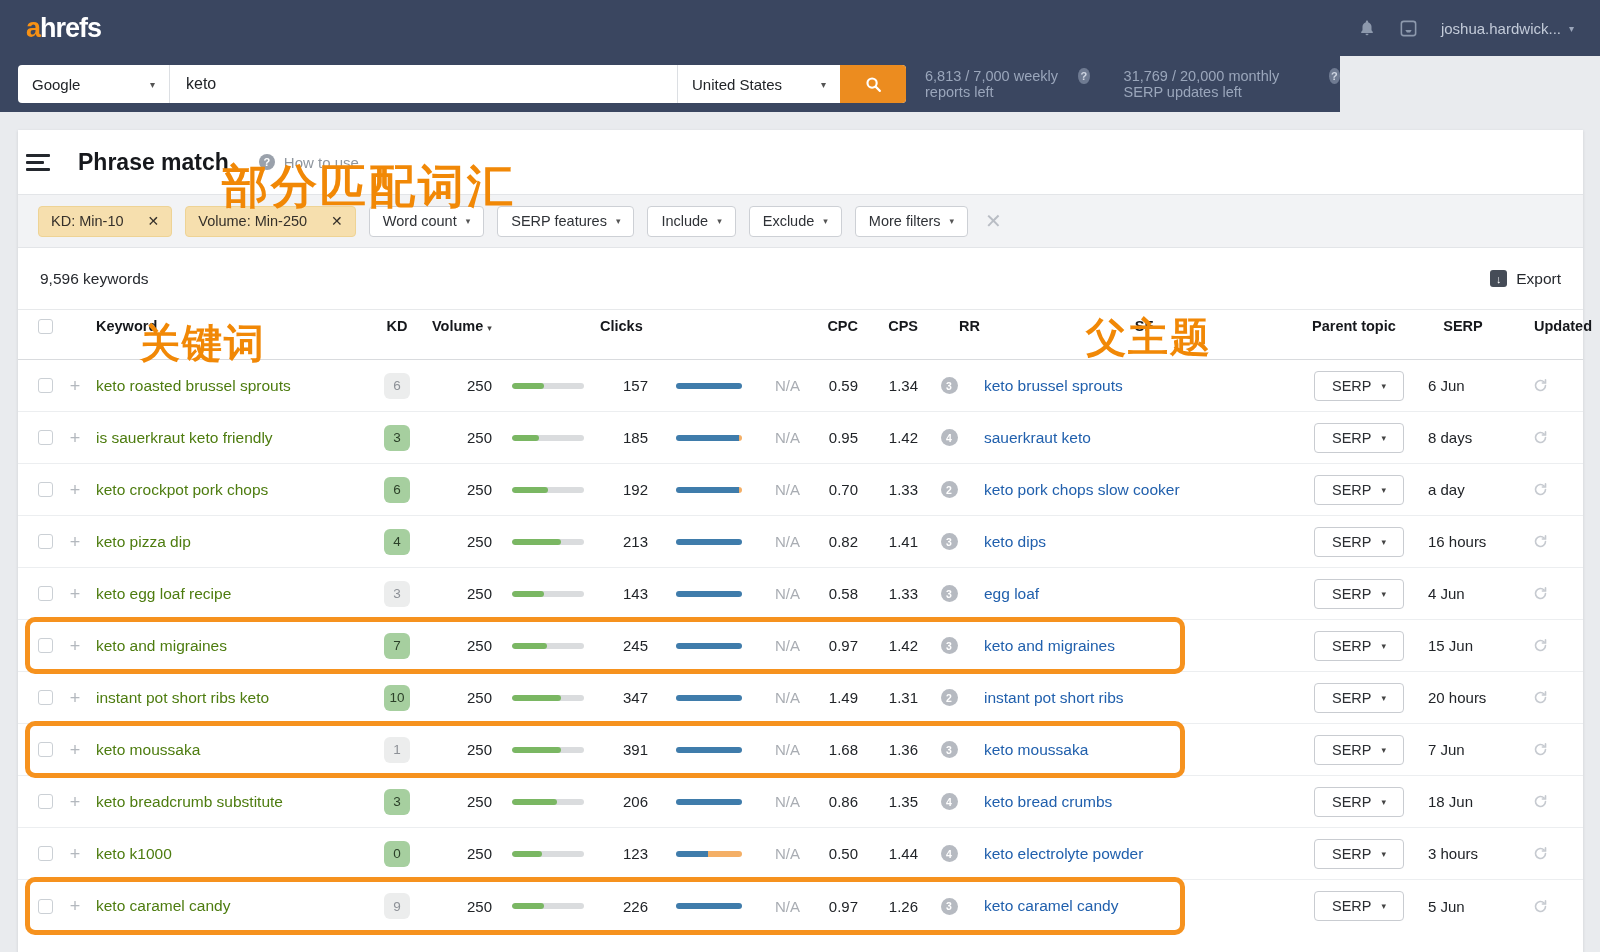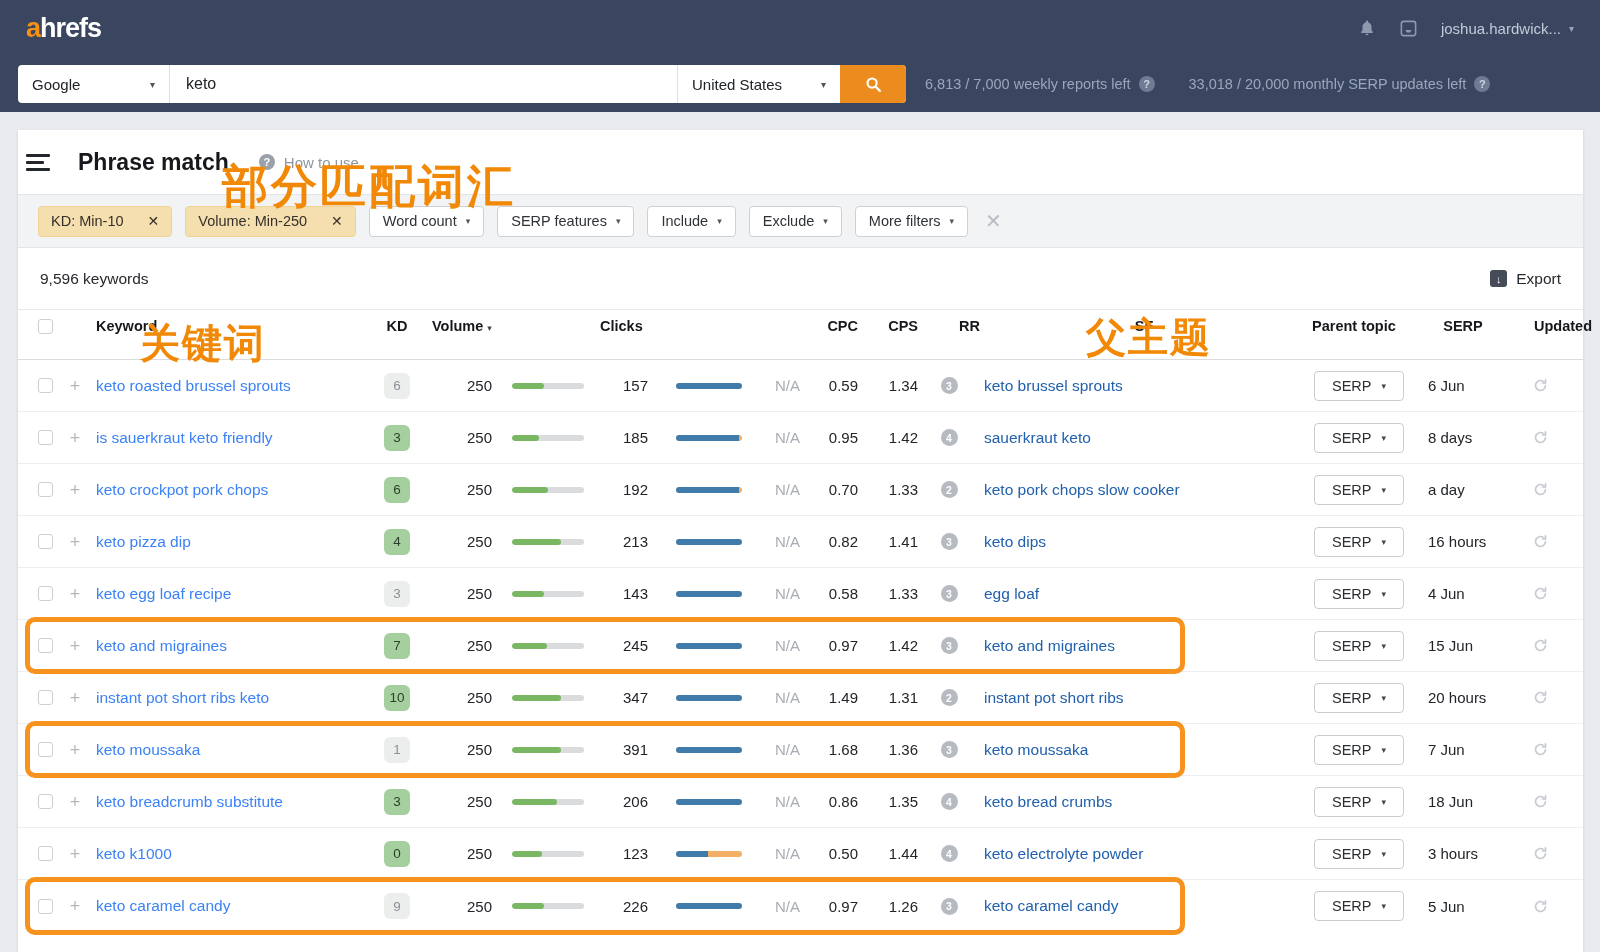--- a/index.html
+++ b/index.html
@@ -13,29 +13,29 @@
   .nav-items { display:flex; align-items:center; gap:30px; }
   .nav-item { color:#a9b4c8; font-size:15.5px; cursor:pointer; white-space:nowrap; }
   .nav-item.active { color:#ffffff; font-weight:700; }
   .nav-item .caret { font-size:10px; margin-left:5px; }
   .nav-right { margin-left:auto; display:flex; align-items:center; gap:22px; }
   .nav-ic { width:20px; height:20px; display:flex; align-items:center; justify-content:center; }
   .user { color:#c3cbd9; font-size:15px; display:flex; align-items:center; gap:8px; }
   .user .caret { font-size:10px; color:#9aa5ba; }
 
   
-  .search-row { position:absolute; top:56px; left:0; width:1600px; height:56px; background:#3a4660; display:flex; align-items:center; }
+  .search-row { position:absolute; top:56px; left:0; width:1340px; height:56px; background:#3a4660; display:flex; align-items:center; }
   .search-box { position:absolute; left:18px; top:9px; height:38px; width:888px; background:#fff; border-radius:4px; display:flex; align-items:stretch; overflow:hidden; }
   .engine-select { width:152px; display:flex; align-items:center; justify-content:space-between; padding:0 14px; border-right:1px solid #dcdfe3; cursor:pointer; }
   .engine-select .caret, .country-select .caret { font-size:10px; color:#555; }
   .query-input { flex:1; border:none; outline:none; font-size:16px; padding:0 16px; font-family:inherit; color:#212428; }
   .country-select { width:163px; display:flex; align-items:center; justify-content:space-between; padding:0 14px; border-left:1px solid #dcdfe3; cursor:pointer; }
   .search-btn { width:66px; background:#ec8c1f; display:flex; align-items:center; justify-content:center; cursor:pointer; }
   .usage { position:absolute; left:925px; display:flex; align-items:center; gap:34px; color:#9aa6bb; font-size:14.5px; }
-  .usage .item { display:flex; align-items:flex-end; gap:8px; }
+  .usage .item { display:flex; align-items:flex-start; gap:8px; }
   .qmark { width:16px; height:16px; border-radius:50%; background:#6f7b92; color:#3a4660; font-size:11px; font-weight:700; display:flex; align-items:center; justify-content:center; color:#cfd6e2; }
 
   
   .panel { position:absolute; left:18px; top:130px; width:1565px; height:822px; background:#fff; box-shadow:0 1px 3px rgba(40,45,60,.14); }
 
   .title-row { height:64px; display:flex; align-items:center; padding:0 22px 0 8px; }
   .hamburger { width:24px; display:flex; flex-direction:column; gap:4px; cursor:pointer; padding:4px 0; }
   .hamburger span { display:block; height:3px; background:#23272d; border-radius:1px; }
   .hamburger span:nth-child(2){ width:75%; }
   .page-title { margin-left:28px; font-size:23px; font-weight:700; color:#16181c; }
@@ -67,21 +67,21 @@
   .h-sf { text-align:center; }
   .h-parent { padding-left:4px; }
   .h-serp { text-align:center; }
   .h-updated { padding-left:18px; }
 
   .row { height:52px; border-bottom:1px solid #eceef0; position:relative; background:#fff; }
   .row:last-child { border-bottom:none; }
   .cell-check { padding-left:20px; }
   .checkbox { width:15px; height:15px; border:1.5px solid #cbd0d5; border-radius:3px; background:#fff; cursor:pointer; }
   .plus { color:#b3b8be; font-size:18px; font-weight:400; text-align:center; cursor:pointer; line-height:1; }
-  .kw-link { padding-left:8px; font-size:15.5px; color:#3b82f6; cursor:pointer; white-space:nowrap; overflow:hidden; }
+  .kw-link { padding-left:8px; font-size:15.5px; color:#4d7c0f; cursor:pointer; white-space:nowrap; overflow:hidden; }
   .kd-wrap { display:flex; justify-content:center; }
   .kd-badge { min-width:26px; height:26px; padding:0 5px; border-radius:6px; display:flex; align-items:center; justify-content:center; font-size:13.5px; }
   .kd-badge.green { background:#a6cf9f; color:#2c4129; }
   .kd-badge.gray { background:#eceded; color:#8d9197; }
   .num { font-size:15px; color:#212428; text-align:right; }
   .dim { color:#a9adb3; }
   .volbar { margin-left:20px; width:72px; height:6px; border-radius:3px; background:#dadcde; overflow:hidden; }
   .volbar .fill { height:100%; background:#7ab763; border-radius:3px; }
   .clickbar { margin-left:28px; width:66px; height:6px; border-radius:3px; overflow:hidden; display:flex; }
   .clickbar .b { height:100%; background:#3f7cab; }
@@ -145,21 +145,21 @@
           <line x1="15" y1="15" x2="21" y2="21"></line>
         </svg>
     </div>
   </div>
   <div class="usage">
     <div class="item">
       <span>6,813 / 7,000 weekly reports left</span>
       <span class="qmark">?</span>
     </div>
     <div class="item">
-      <span>33,018 / 20,000 monthly SERP updates left</span>
+      <span>31,769 / 20,000 monthly SERP updates left</span>
       <span class="qmark">?</span>
     </div>
   </div>
 </div>
 
 <div class="panel">
 
   <div class="title-row">
     <div class="hamburger">
         <span></span>

